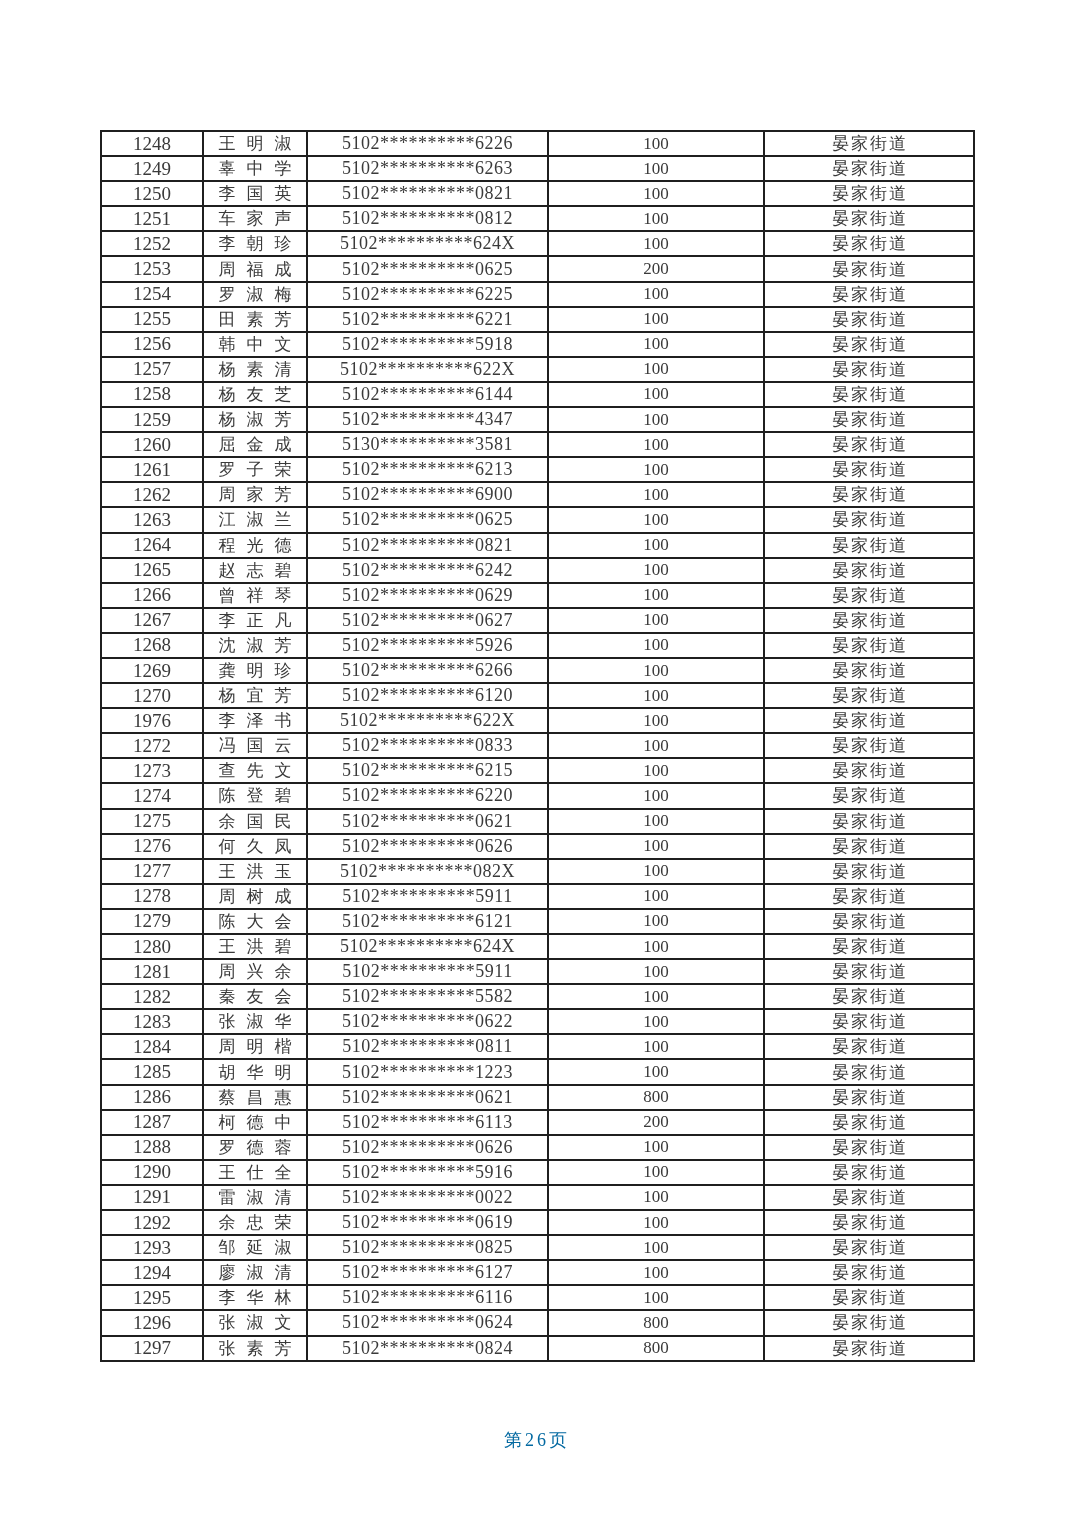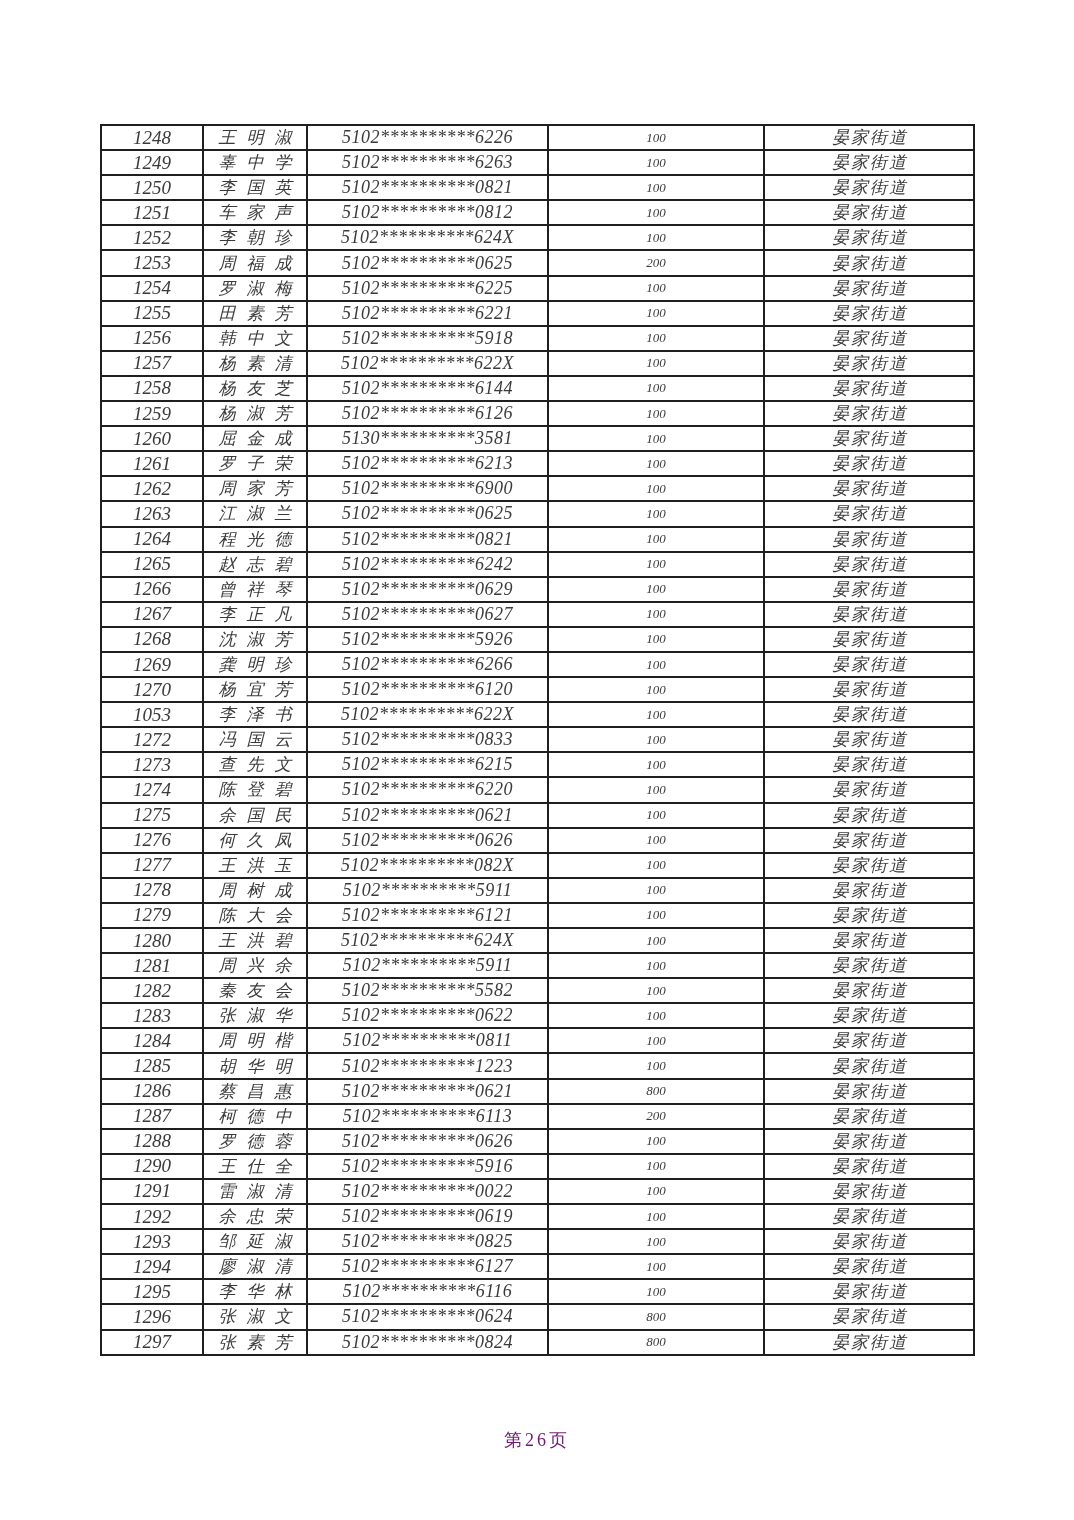--- a/index.html
+++ b/index.html
@@ -16,51 +16,50 @@
   .page {
     position: relative;
     width: 1074px;
     height: 1520px;
     background: #ffffff;
     overflow: hidden;
   }
   table.roster {
     position: absolute;
     left: 100px;
-    top: 124px;
+    top: 130px;
     width: 873px;
     height: 1232px;
     border-collapse: collapse;
     table-layout: fixed;
     border: 2px solid #1f1f1f;
-    font-style: italic;
   }
   table.roster td {
     border: 2px solid #1f1f1f;
     padding: 0;
     text-align: center;
     vertical-align: middle;
     white-space: nowrap;
     overflow: hidden;
     color: #3a3a3a;
   }
   td.c-no   { font-size: 19px; }
   td.c-name { font-size: 17px; letter-spacing: 11px; text-indent: 11px; }
   td.c-id   { font-size: 18px; letter-spacing: 0.5px; }
-  td.c-amt  { font-size: 13px; }
+  td.c-amt  { font-size: 17px; }
   td.c-street { font-size: 17px; letter-spacing: 2px; text-indent: 2px; }
   .footer {
     position: absolute;
     left: 0;
     top: 1428px;
     width: 1074px;
     text-align: center;
     font-size: 18px;
     letter-spacing: 3px;
-    color: #701a75;
+    color: #0369a1;
   }
 </style>
 </head>
 <body>
 
 <div class="page">
 
   <table class="roster">
     <colgroup>
       <col style="width:102px">
@@ -143,21 +142,21 @@
         <tr>
     <td class="c-no">1258</td>
     <td class="c-name">杨友芝</td>
     <td class="c-id">5102**********6144</td>
     <td class="c-amt">100</td>
     <td class="c-street">晏家街道</td>
   </tr>
         <tr>
     <td class="c-no">1259</td>
     <td class="c-name">杨淑芳</td>
-    <td class="c-id">5102**********6126</td>
+    <td class="c-id">5102**********4347</td>
     <td class="c-amt">100</td>
     <td class="c-street">晏家街道</td>
   </tr>
         <tr>
     <td class="c-no">1260</td>
     <td class="c-name">屈金成</td>
     <td class="c-id">5130**********3581</td>
     <td class="c-amt">100</td>
     <td class="c-street">晏家街道</td>
   </tr>
@@ -225,21 +224,21 @@
     <td class="c-street">晏家街道</td>
   </tr>
         <tr>
     <td class="c-no">1270</td>
     <td class="c-name">杨宜芳</td>
     <td class="c-id">5102**********6120</td>
     <td class="c-amt">100</td>
     <td class="c-street">晏家街道</td>
   </tr>
         <tr>
-    <td class="c-no">1053</td>
+    <td class="c-no">1976</td>
     <td class="c-name">李泽书</td>
     <td class="c-id">5102**********622X</td>
     <td class="c-amt">100</td>
     <td class="c-street">晏家街道</td>
   </tr>
         <tr>
     <td class="c-no">1272</td>
     <td class="c-name">冯国云</td>
     <td class="c-id">5102**********0833</td>
     <td class="c-amt">100</td>

